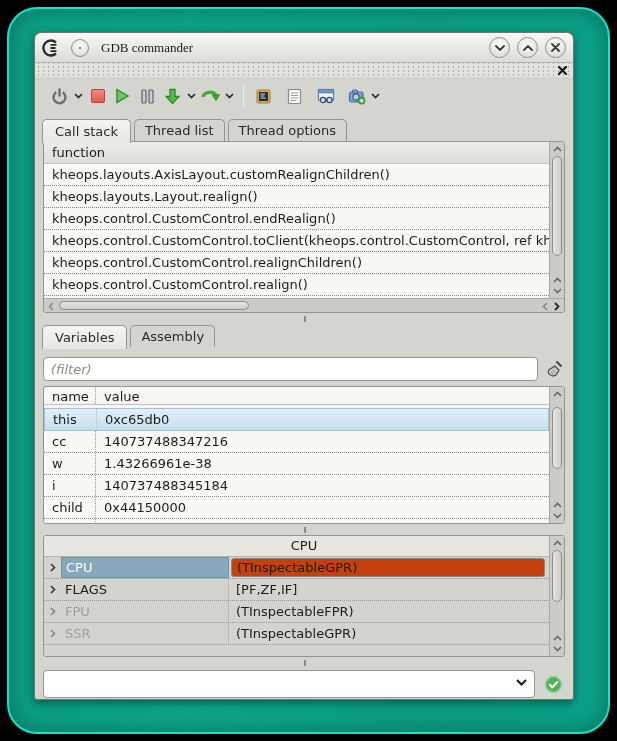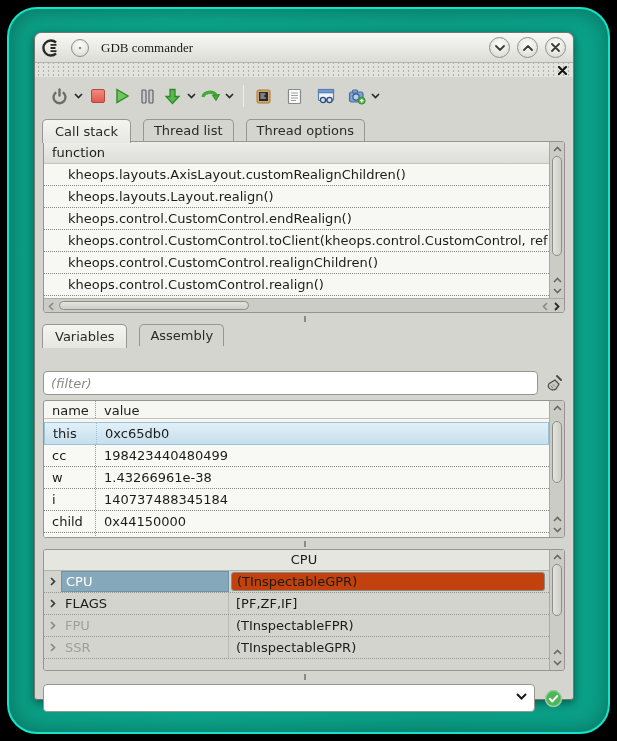--- a/index.html
+++ b/index.html
@@ -27,51 +27,51 @@
     background-image:radial-gradient(#b2b2ac 1px,transparent 1.2px);background-size:5px 4px;background-position:1px 2px;}
   .dock-close{position:absolute;right:5px;top:1px;width:12px;height:12px;display:flex;align-items:center;justify-content:center;}
 
   
   .toolbar{height:38px;flex:0 0 auto;display:flex;align-items:center;padding-left:12px;}
   .tbtn{width:25px;height:26px;display:flex;align-items:center;justify-content:center;}
   .tchev{width:13px;height:26px;display:flex;align-items:center;justify-content:center;}
   .tsep{width:1px;height:22px;background:#a8a8a2;border-right:1px solid #eee;margin:0 7px;}
 
   
-  .tabsbar{display:flex;align-items:flex-start;padding:4px 0 0 7px;gap:12px;flex:0 0 auto;height:26px;}
+  .tabsbar{display:flex;align-items:center;padding:4px 0 0 7px;gap:3px;flex:0 0 auto;height:26px;}
   .tab{padding:3px 10px 3px;background:linear-gradient(#ececе8,#d9d9d4);background:linear-gradient(#ececе8,#d9d9d4);
     border:1px solid #97979१;border:1px solid #979791;border-bottom:none;border-radius:5px 5px 0 0;color:#2a2a28;}
   .tab.active{background:linear-gradient(#f4f4f1,#e6e6e2);padding:4px 12px;margin-bottom:-1px;position:relative;z-index:2;}
 
   
   .panel{margin:0 8px;border:1px solid #96968f;border-radius:3px;background:#f6f6f3;position:relative;overflow:hidden;flex:0 0 auto;}
 
   
   .cs-panel{height:172px;}
   .cs-head{height:22px;line-height:21px;padding-left:8px;background:linear-gradient(#eDEDe9,#dEdEd9);
     background:linear-gradient(#ededе9,#dedeD9);border-bottom:1px solid #c3c3be;margin-right:15px;}
   .cs-rows{position:absolute;left:0;right:15px;top:22px;bottom:14px;overflow:hidden;background:#f7f7f4;}
-  .cs-row{height:22px;line-height:21px;padding-left:24px;border-bottom:1px dotted #85857f;white-space:nowrap;overflow:hidden;}
+  .cs-row{height:22px;line-height:21px;padding-left:8px;border-bottom:1px dotted #85857f;white-space:nowrap;overflow:hidden;}
 
   
   .vscroll{position:absolute;right:0;top:0;bottom:14px;width:15px;background:#ccccc6;border-left:1px solid #aaaaa4;}
   .vscroll.full{bottom:0;}
   .vthumb{position:absolute;left:2px;right:2px;background:linear-gradient(90deg,#e4e4df,#cfcfca);
     border:1px solid #8f8f88;border-radius:5px;}
   .hscroll{position:absolute;left:0;right:0;bottom:0;height:14px;background:#ccccc6;border-top:1px solid #aaaaa4;}
   .hthumb{position:absolute;top:2px;bottom:2px;background:linear-gradient(#e4e4df,#cfcfca);
     border:1px solid #8f8f88;border-radius:5px;}
   .sarrow{position:absolute;width:12px;height:12px;display:flex;align-items:center;justify-content:center;}
 
   .splitter{height:11px;flex:0 0 auto;position:relative;}
   .splitter::after{content:"";position:absolute;left:50%;top:3px;width:2px;height:6px;
     background-image:radial-gradient(#8b8b85 1px,transparent 1.1px);background-size:2px 3px;}
 
   
-  .filter-row{display:flex;align-items:center;margin:23px 8px 5px;flex:0 0 auto;gap:5px;justify-content:flex-end;}
+  .filter-row{display:flex;align-items:center;margin:9px 8px 5px;flex:0 0 auto;gap:5px;justify-content:flex-end;}
   .filter-input{flex:1;height:24px;border:1px solid #96968f;border-radius:4px;background:#fff;
     padding:0 7px;font:italic 13px "DejaVu Sans",sans-serif;color:#2a2a28;outline:none;}
   .filter-input::placeholder{color:#8a8a84;font-style:italic;}
   .var-panel{height:138px;}
   .var-head{height:18px;line-height:20px;display:flex;background:linear-gradient(#ededе9,#dedeD9);
     background:linear-gradient(#ededе9,#dedeD9);border-bottom:1px solid #c3c3be;margin-right:13px;}
   .col-name{width:52px;padding-left:8px;flex:0 0 auto;border-right:1px dotted #9a9a94;}
   .col-val{flex:1;padding-left:8px;}
   .var-rows{position:absolute;left:0;right:15px;top:21px;bottom:0;background:#f8f8f5;overflow:hidden;}
   .var-row{height:22px;line-height:21px;display:flex;border-bottom:1px dotted #85857f;background:#f8f8f5;}
@@ -305,21 +305,21 @@
       <span class="col-name">name</span>
       <span class="col-val">value</span>
     </div>
     <div class="var-rows">
       <div class="var-row selected">
         <span class="col-name" style="border-right-color:#9dc3d8">this</span>
         <span class="col-val">0xc65db0</span>
       </div>
       <div class="var-row">
         <span class="col-name">cc</span>
-        <span class="col-val">198423440480499</span>
+        <span class="col-val">140737488347216</span>
       </div>
       <div class="var-row">
         <span class="col-name">w</span>
         <span class="col-val">1.43266961e-38</span>
       </div>
       <div class="var-row">
         <span class="col-name">i</span>
         <span class="col-val">140737488345184</span>
       </div>
       <div class="var-row">

